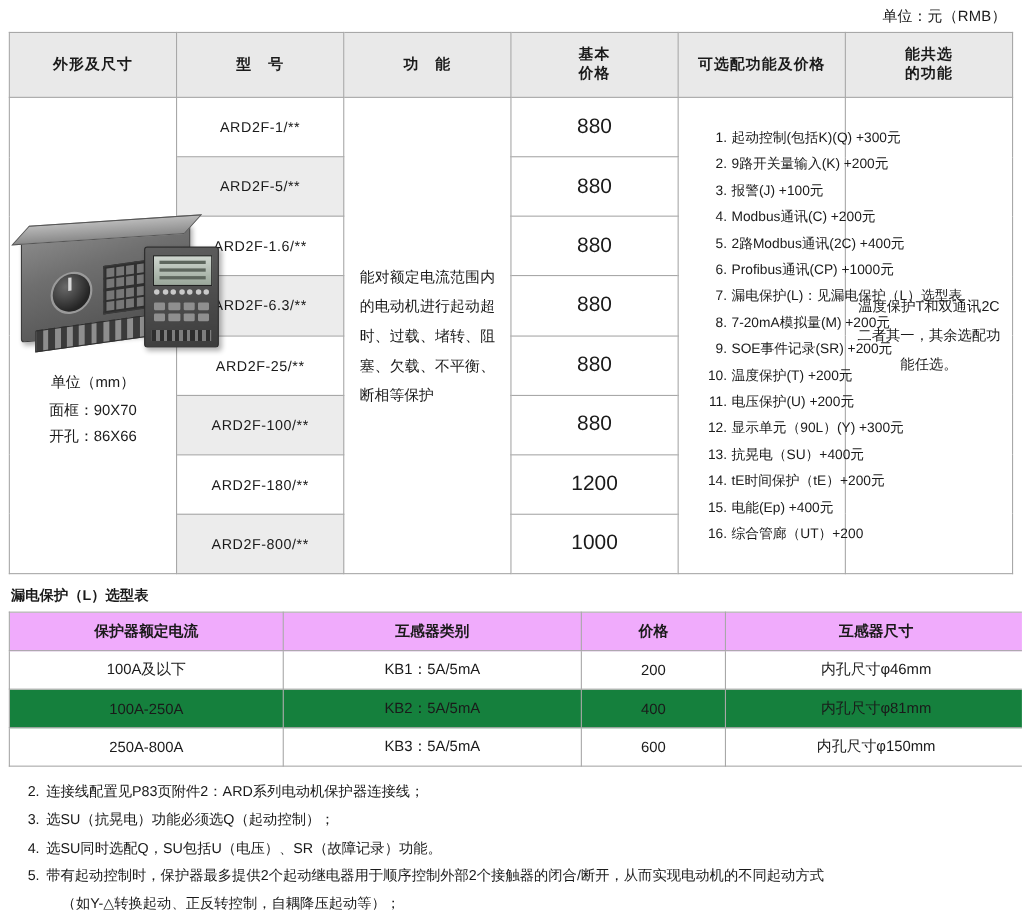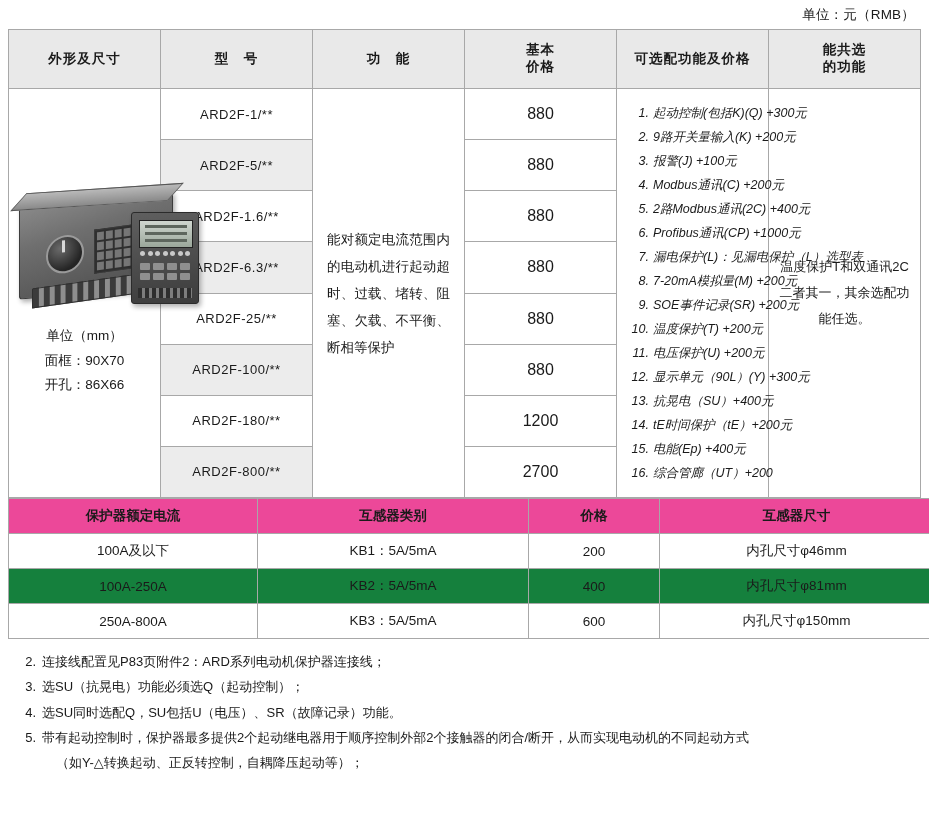--- a/index.html
+++ b/index.html
@@ -69,41 +69,40 @@
     width: 180px;
     padding: 12px 14px;
     font-size: 13.5px;
     line-height: 2.0;
     text-align: justify;
     text-justify: inter-ideograph;
   }
   td.pricecell {
     width: 56px;
     text-align: center;
-    font-size: 16px;
+    font-size: 19px;
   }
   td.optcell {
     width: 248px;
     padding: 8px 6px 8px 10px;
     font-size: 12.5px;
     vertical-align: top;
   }
   td.sharedcell {
     width: 70px;
     text-align: center;
     font-size: 13px;
     line-height: 2.0;
     padding: 4px 8px;
   }
   ol.optlist {
-    margin: 4px;
+    margin: 16px;
     padding: 0 0 0 22px;
     list-style: none;
     counter-reset: optc;
-    font-style: italic;
   }
   ol.optlist li {
     counter-increment: optc;
     position: relative;
     line-height: 1.92;
     white-space: nowrap;
   }
   ol.optlist li:before {
     content: counter(optc) ".";
     position: absolute;
@@ -264,21 +263,21 @@
     width: 913px;
     table-layout: fixed;
   }
   table.subtable th, table.subtable td {
     border: 1px solid #a8a8a8;
     text-align: center;
     height: 32px;
     font-size: 13.5px;
   }
   table.subtable thead th {
-    background: #ec4899;
+    background: #f0abfc;
     font-weight: bold;
   }
   table.subtable tbody tr.alt td {
     background: #15803d;
   }
   .c1 { width: 246px; }
   .c2 { width: 268px; }
   .c3 { width: 128px; }
   .c4 { width: 271px; }
 
@@ -421,25 +420,26 @@
       <tr>
         <td class="modelcell shade">ARD2F-100/**</td>
         <td class="pricecell">880</td>
       </tr>
       <tr>
         <td class="modelcell">ARD2F-180/**</td>
         <td class="pricecell">1200</td>
       </tr>
       <tr>
         <td class="modelcell shade">ARD2F-800/**</td>
-        <td class="pricecell">2700</td>
+        <td class="pricecell">1000</td>
       </tr>
     </tbody>
   </table>
 
+  <div class="subtitle">漏电保护（L）选型表</div>
 
   <table class="subtable">
     <thead>
       <tr>
         <th class="c1">保护器额定电流</th>
         <th class="c2">互感器类别</th>
         <th class="c3">价格</th>
         <th class="c4">互感器尺寸</th>
       </tr>
     </thead>

